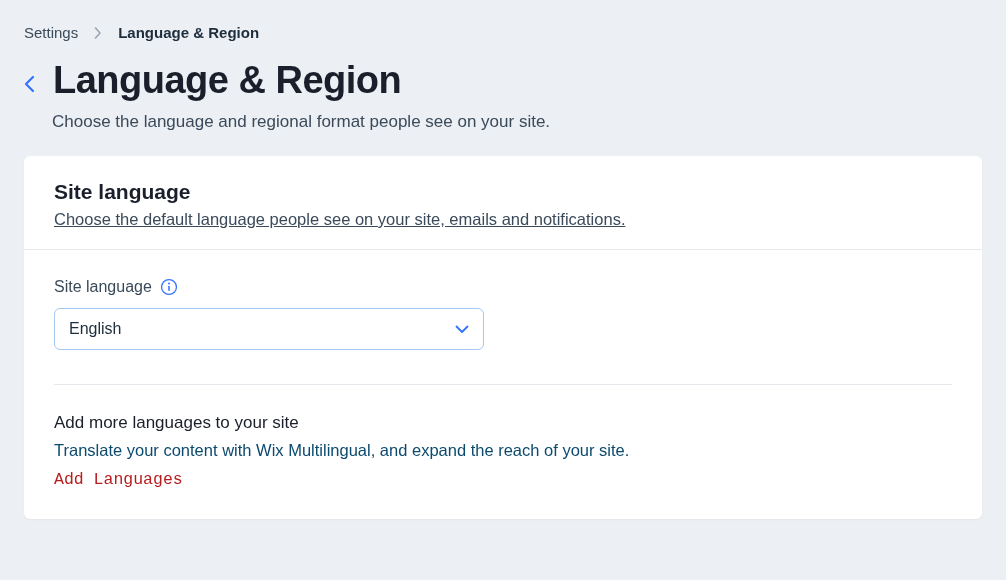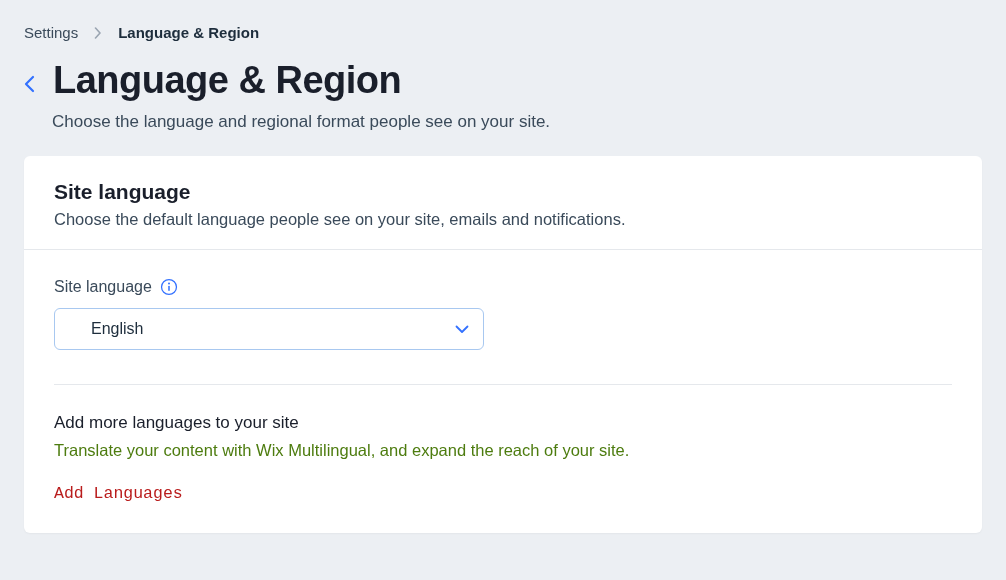--- a/index.html
+++ b/index.html
@@ -73,20 +73,21 @@
     }
     .card-title {
       font-size: 21px;
       font-weight: 700;
       color: #1a1f2b;
       margin-bottom: 6px;
     }
     .card-subtitle {
       font-size: 16.5px;
       color: #3a4a5a;
+      text-decoration: underline;
     }
     .card-body {
       padding: 28px 30px 30px 30px;
     }
     .field-label-row {
       display: flex;
       align-items: center;
       gap: 8px;
       margin-bottom: 12px;
     }
@@ -107,41 +108,40 @@
       display: flex;
       align-items: center;
       justify-content: space-between;
       padding: 0 14px;
       cursor: pointer;
       background: #fff;
     }
     .select-value {
       font-size: 16px;
       color: #1d2d3c;
-      margin-left: 22px;
     }
     .select-chevron {
       color: #3371ff;
       display: inline-flex;
     }
     .divider {
       height: 1px;
       background: #e5e8ec;
       margin: 34px 0 28px 0;
     }
     .section-title {
       font-size: 17px;
       font-weight: 400;
       color: #1a1f2b;
       margin-bottom: 8px;
     }
     .section-desc {
       font-size: 16.5px;
-      color: #4d7c0f;
-      margin-bottom: 24px;
+      color: #0c4a6e;
+      margin-bottom: 10px;
     }
     .link {
       font-size: 16.5px;
       color: #b91c1c;
       cursor: pointer;
       font-family: Liberation Mono, monospace;
     }
   </style>
 </head>
 <body>

